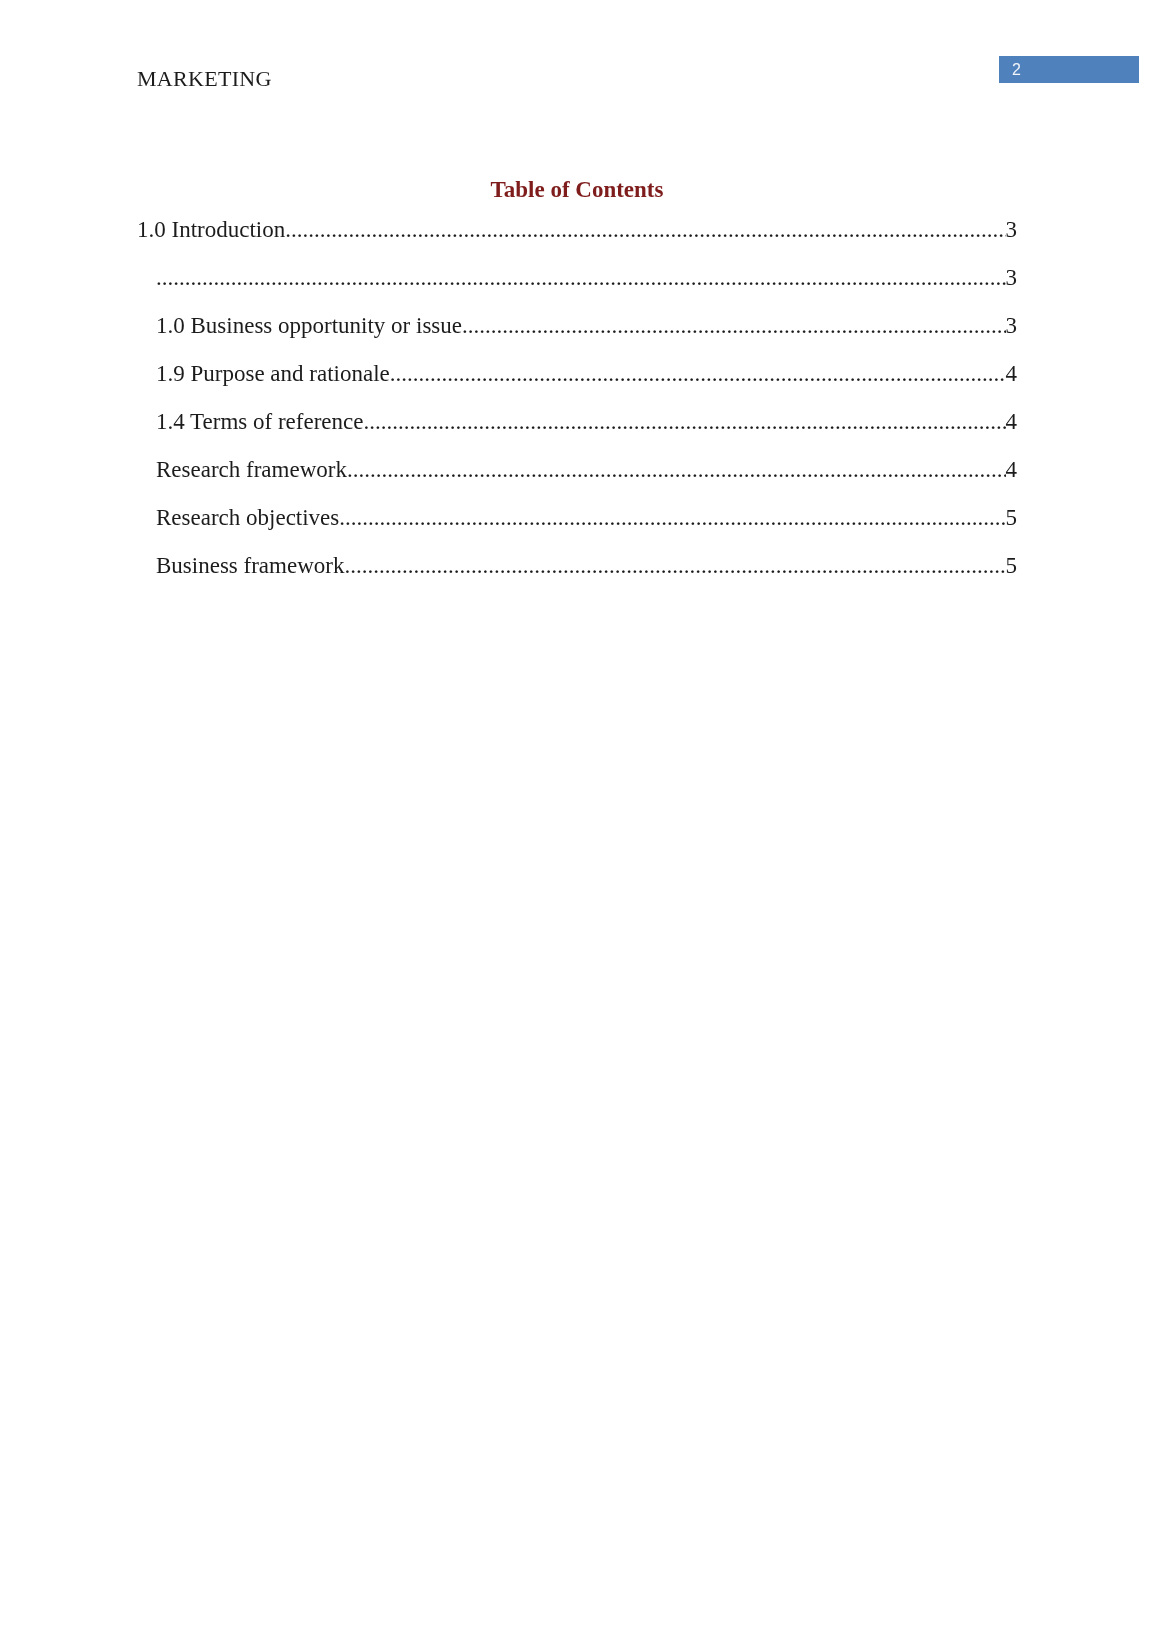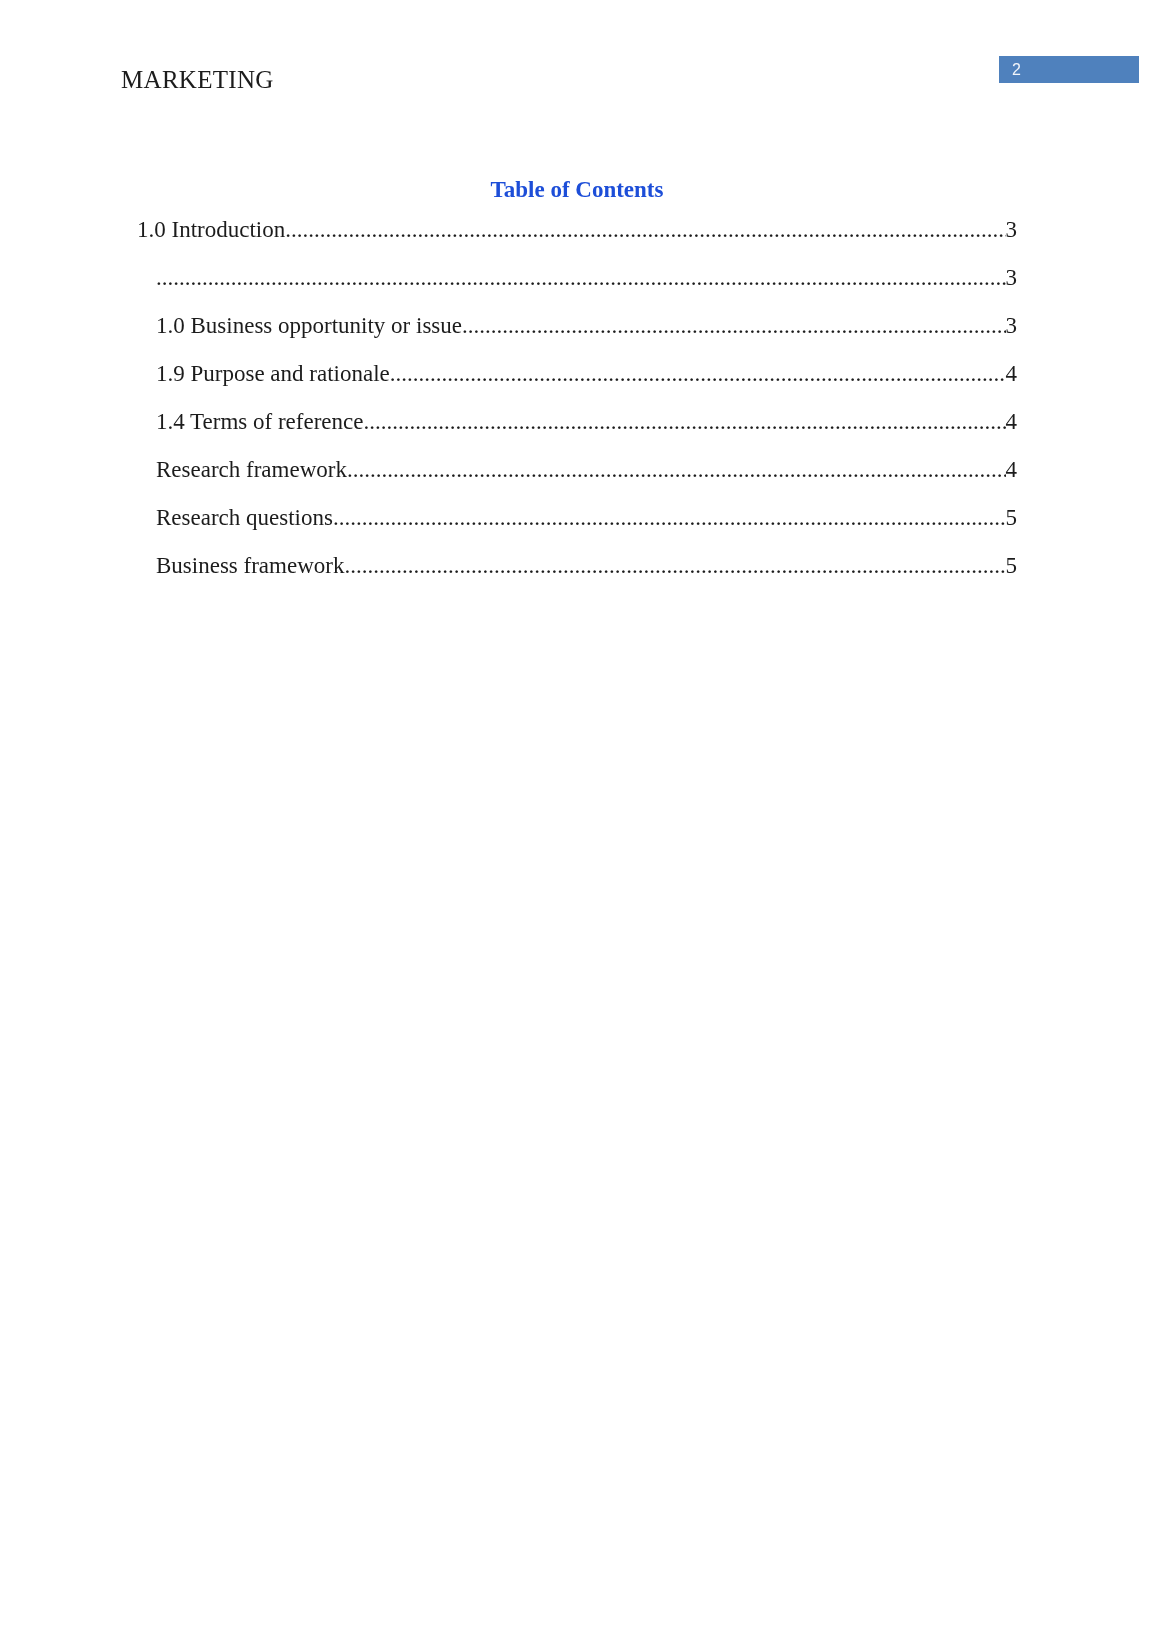--- a/index.html
+++ b/index.html
@@ -13,23 +13,23 @@
   }
   .page {
     position: relative;
     width: 1158px;
     height: 1638px;
     background: #ffffff;
     overflow: hidden;
   }
   .running-header {
     position: absolute;
-    left: 121px;
+    left: 137px;
     top: 66px;
-    font-size: 25px;
+    font-size: 22px;
     letter-spacing: 0.3px;
     color: #1c1c1c;
     white-space: nowrap;
   }
   .page-number-box {
     position: absolute;
     left: 999px;
     top: 56px;
     width: 140px;
     height: 27px;
@@ -49,21 +49,21 @@
     left: 137px;
     top: 174px;
     width: 880px;
   }
   .toc-heading {
     text-align: center;
     font-weight: bold;
     font-size: 23px;
     line-height: 32px;
     margin: 0;
-    color: #1d4ed8;
+    color: #7f1d1d;
   }
   .toc-entries { margin: 0; }
   .toc-entry {
     display: flex;
     align-items: center;
     height: 48px;
     font-size: 23px;
     line-height: 48px;
     color: #1c1c1c;
     cursor: pointer;
@@ -124,21 +124,21 @@
     <span class="toc-entry-label">1.4 Terms of reference</span>
           <span class="toc-leader"></span>
           <span class="toc-entry-page">4</span>
   </div>
         <div class="toc-entry indent-1">
     <span class="toc-entry-label">Research framework</span>
           <span class="toc-leader"></span>
           <span class="toc-entry-page">4</span>
   </div>
         <div class="toc-entry indent-1">
-    <span class="toc-entry-label">Research questions</span>
+    <span class="toc-entry-label">Research objectives</span>
           <span class="toc-leader"></span>
           <span class="toc-entry-page">5</span>
   </div>
         <div class="toc-entry indent-1">
     <span class="toc-entry-label">Business framework</span>
           <span class="toc-leader"></span>
           <span class="toc-entry-page">5</span>
   </div>
       </div>
   </div>

